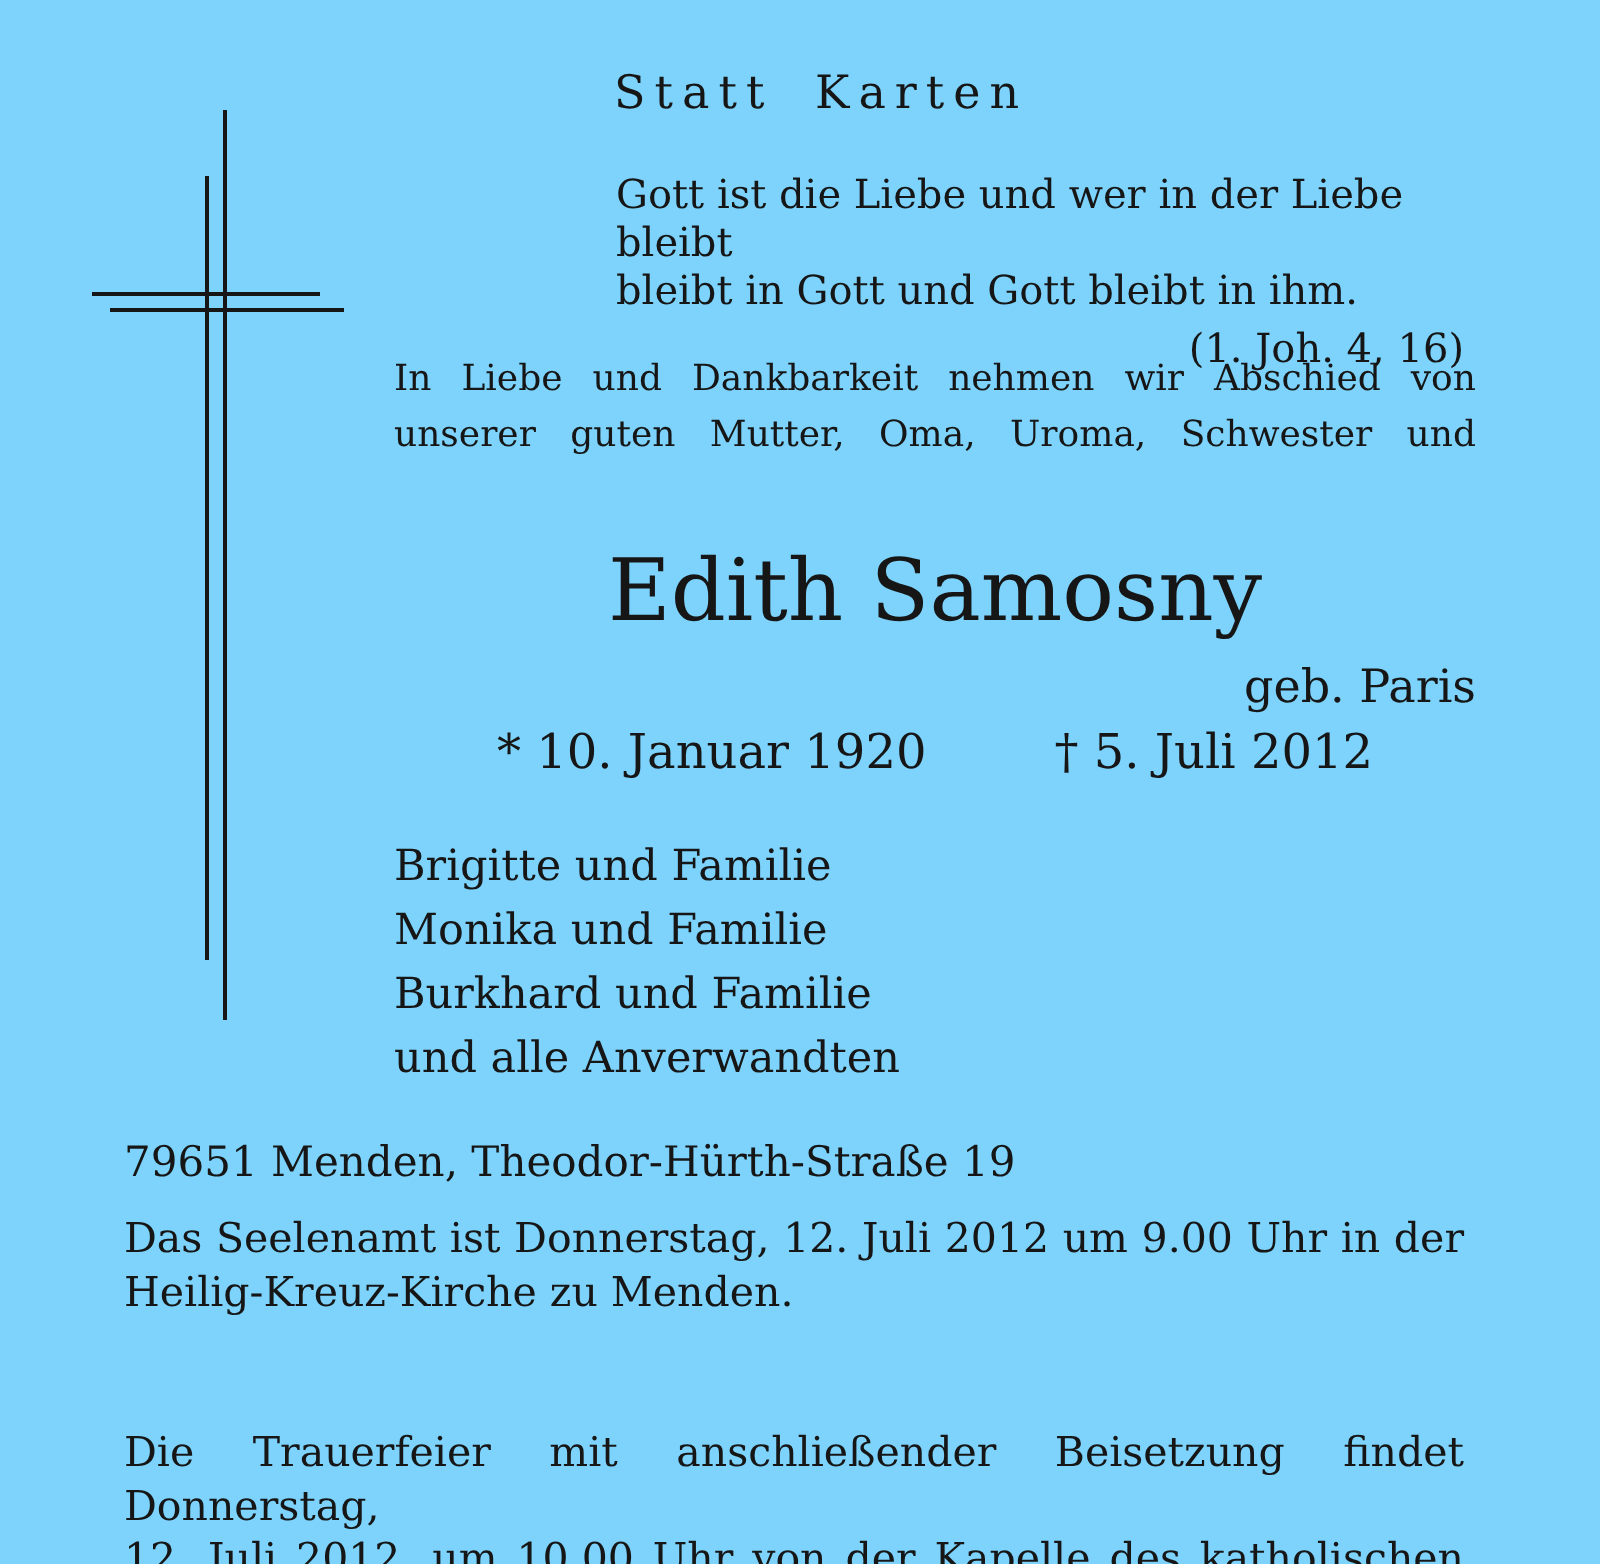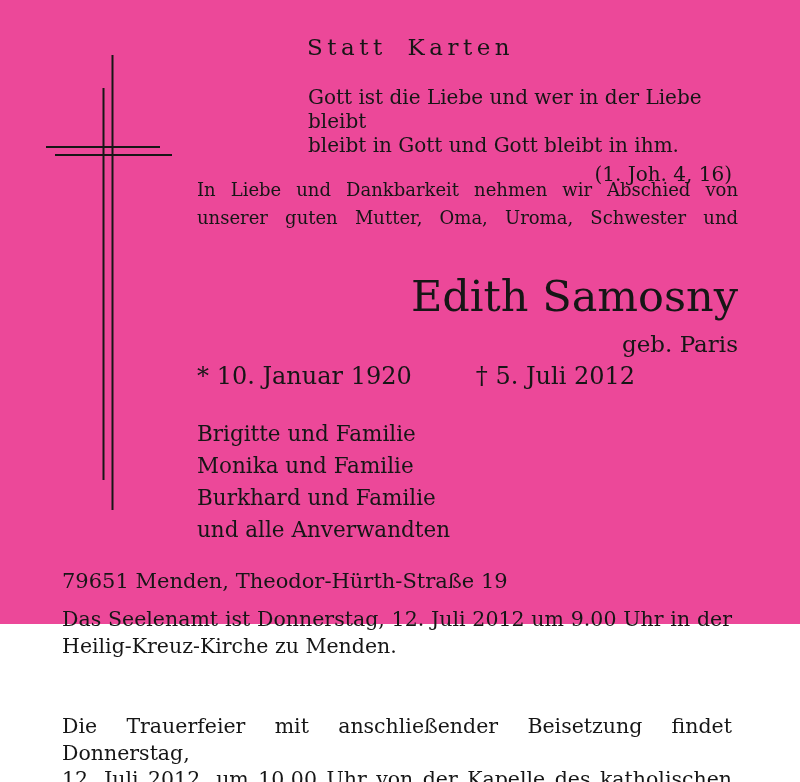--- a/index.html
+++ b/index.html
@@ -3,42 +3,42 @@
 <meta charset="utf-8">
 <style>
   * { margin: 0; padding: 0; box-sizing: border-box; }
   html, body { width: 800px; height: 782px; background: #ffffff; }
   body {
     font-family: "DejaVu Serif", "Liberation Serif", serif;
     color: #161616;
     position: relative;
     overflow: hidden;
   }
-  .sheet { position: absolute; left: 0; top: 0; width: 800px; height: 624px; background: #ec4899; }
+  .sheet { position: absolute; left: 0; top: 0; width: 800px; height: 782px; background: #7dd3fc; }
 
   .cross { position: absolute; left: 40px; top: 48px; width: 140px; height: 470px; }
 
   .statt-karten {
     position: absolute; left: 307px; top: 34px;
     font-size: 23px; letter-spacing: 4.5px; word-spacing: 9px;
   }
 
   .scripture { position: absolute; left: 308px; top: 85px; width: 424px; font-size: 20px; line-height: 24px; }
   .scripture .cite { text-align: right; margin-top: 5px; }
 
   .intro {
     position: absolute; left: 197px; top: 176px; width: 541px;
     font-size: 18px; line-height: 28px;
   }
   .jline { text-align: justify; text-align-last: justify; }
-  .deceased-name { position: absolute; left: 197px; top: 271px; width: 541px; text-align: right; font-size: 43px; }
+  .deceased-name { position: absolute; left: 197px; top: 271px; width: 541px; text-align: center; font-size: 43px; }
   .maiden { position: absolute; left: 197px; top: 331px; width: 541px; text-align: right; font-size: 23px; }
   .dates {
     position: absolute; left: 197px; top: 362px; width: 541px;
-    display: flex; justify-content: flex-start; gap: 64px; font-size: 24px;
+    display: flex; justify-content: center; gap: 64px; font-size: 24px;
   }
 
   .mourners { position: absolute; left: 197px; top: 418px; font-size: 21.5px; line-height: 32px; }
 
   .address { position: absolute; left: 62px; top: 569px; font-size: 21px; }
 
   .service { position: absolute; left: 62px; top: 606px; width: 670px; font-size: 20.5px; line-height: 27px; }
   .funeral { position: absolute; left: 62px; top: 677px; width: 670px; font-size: 20.5px; line-height: 26.5px; margin-top: 36px; }
 </style>
 </head>

